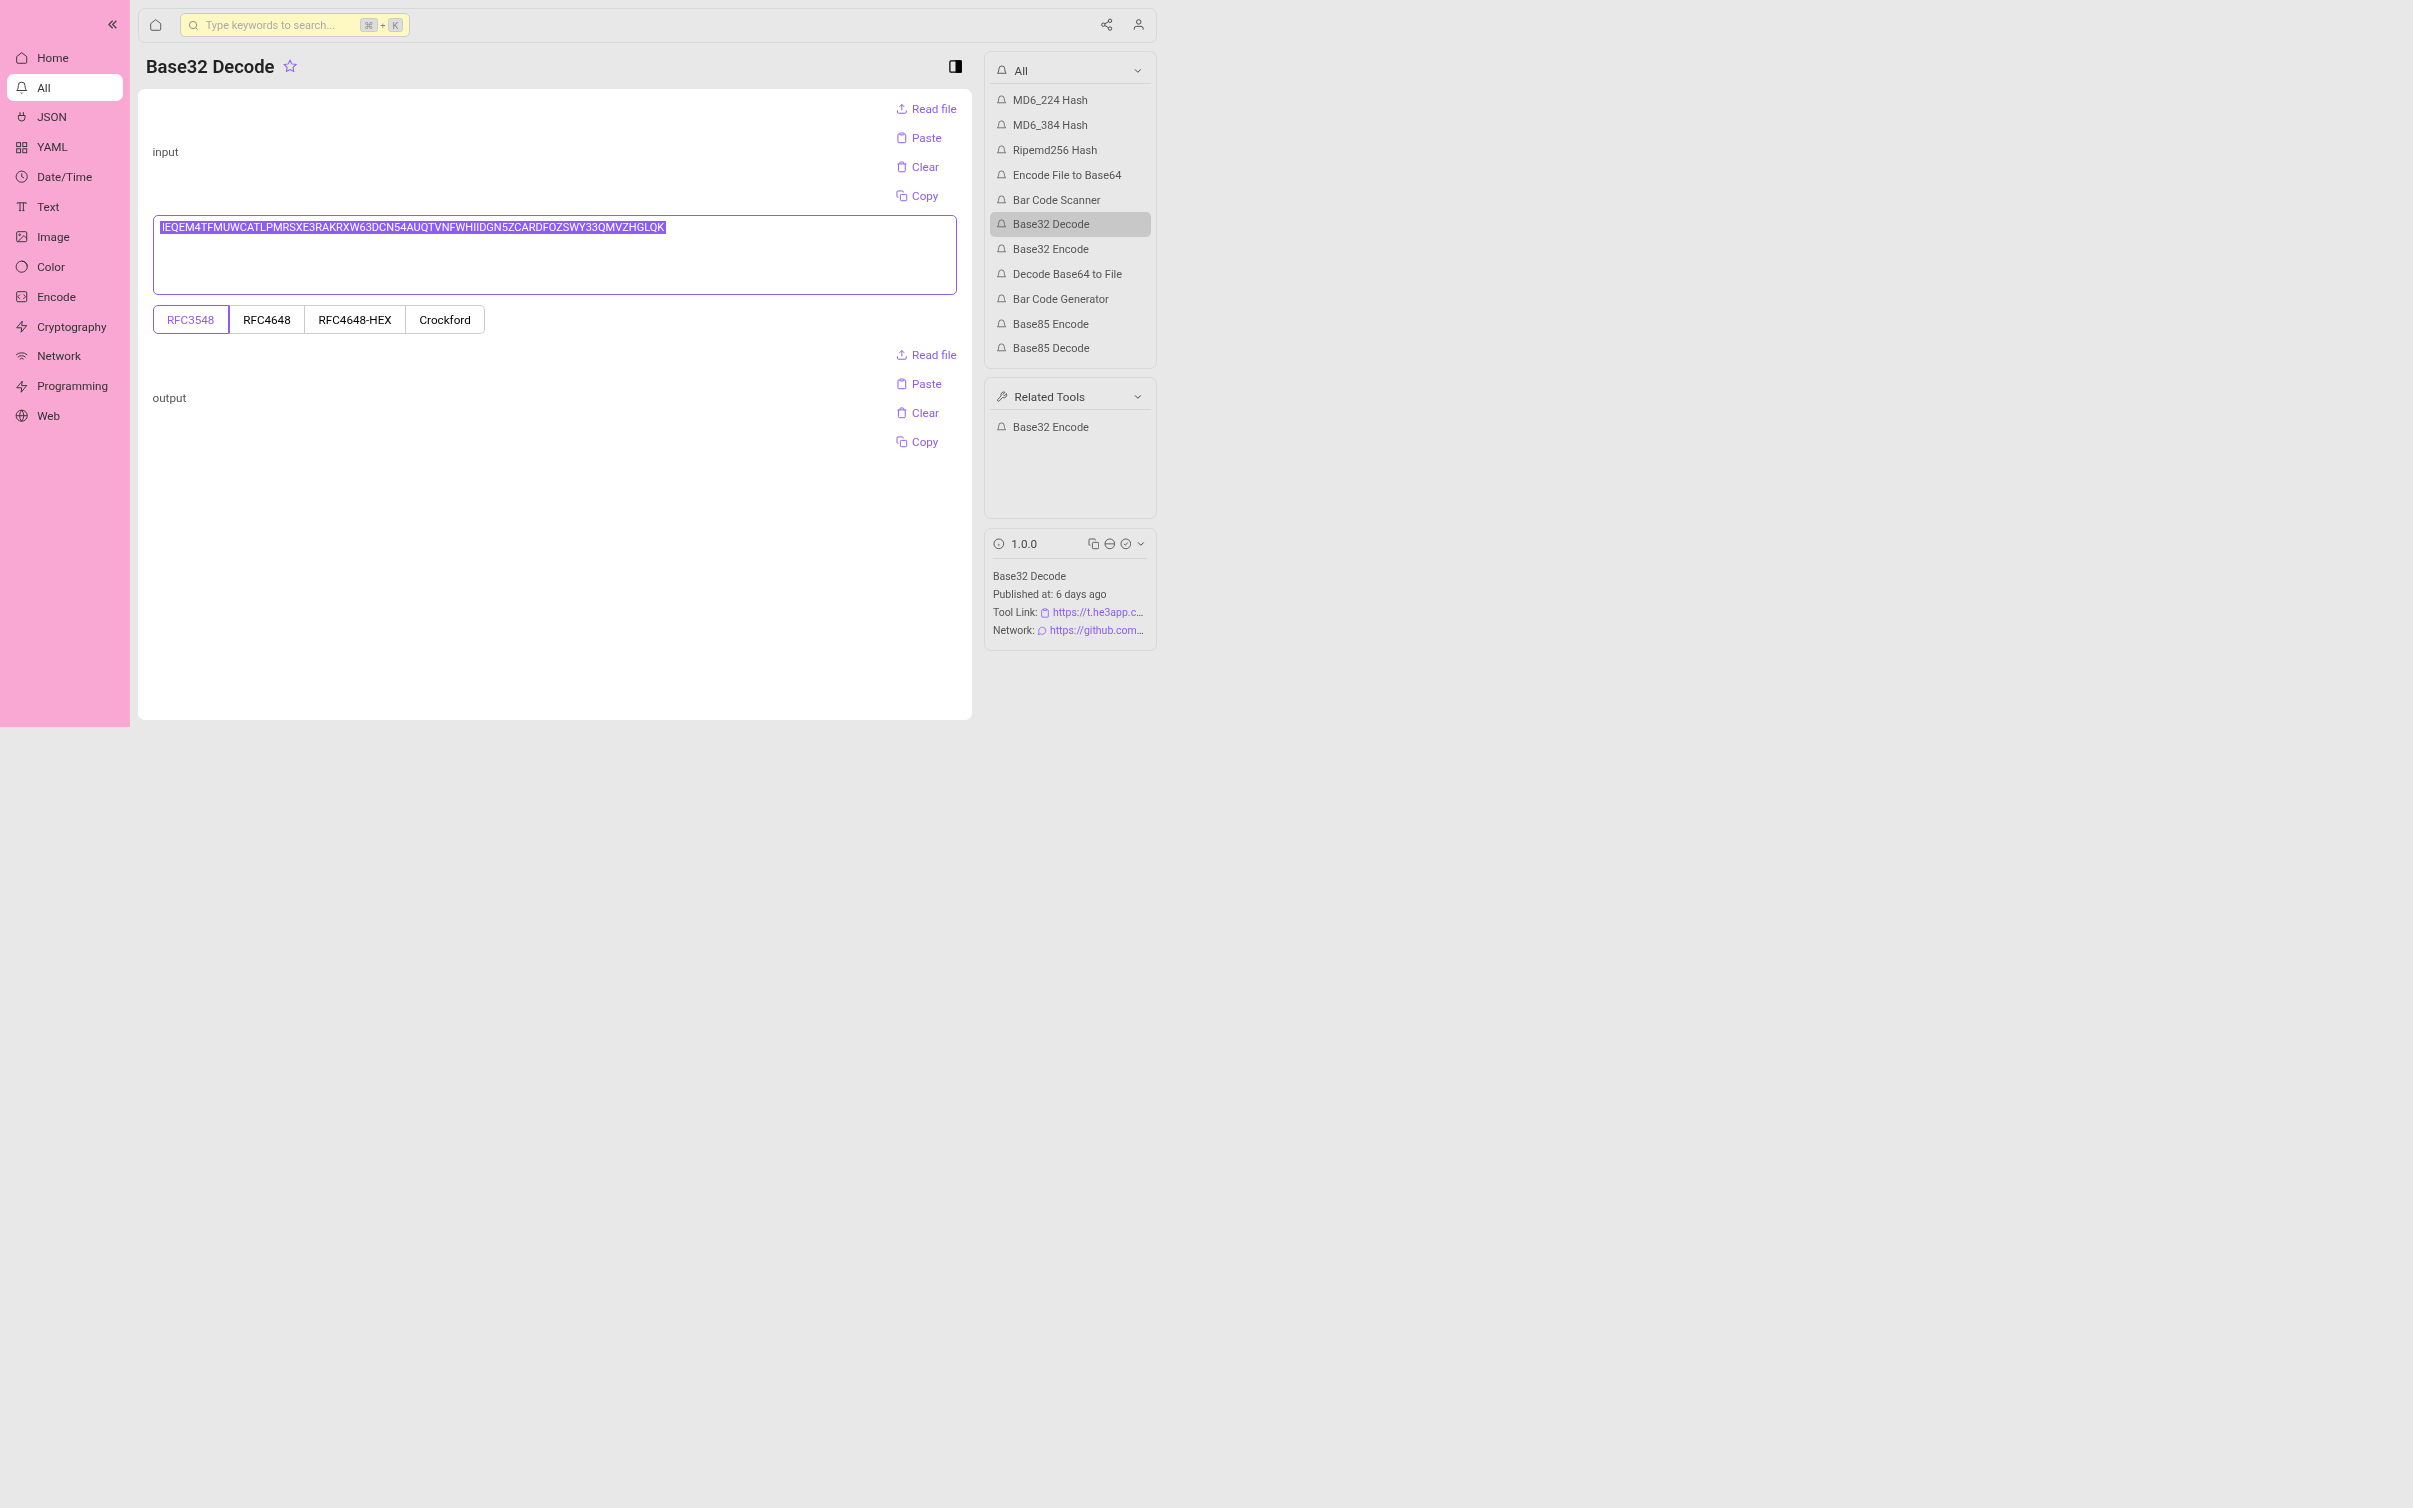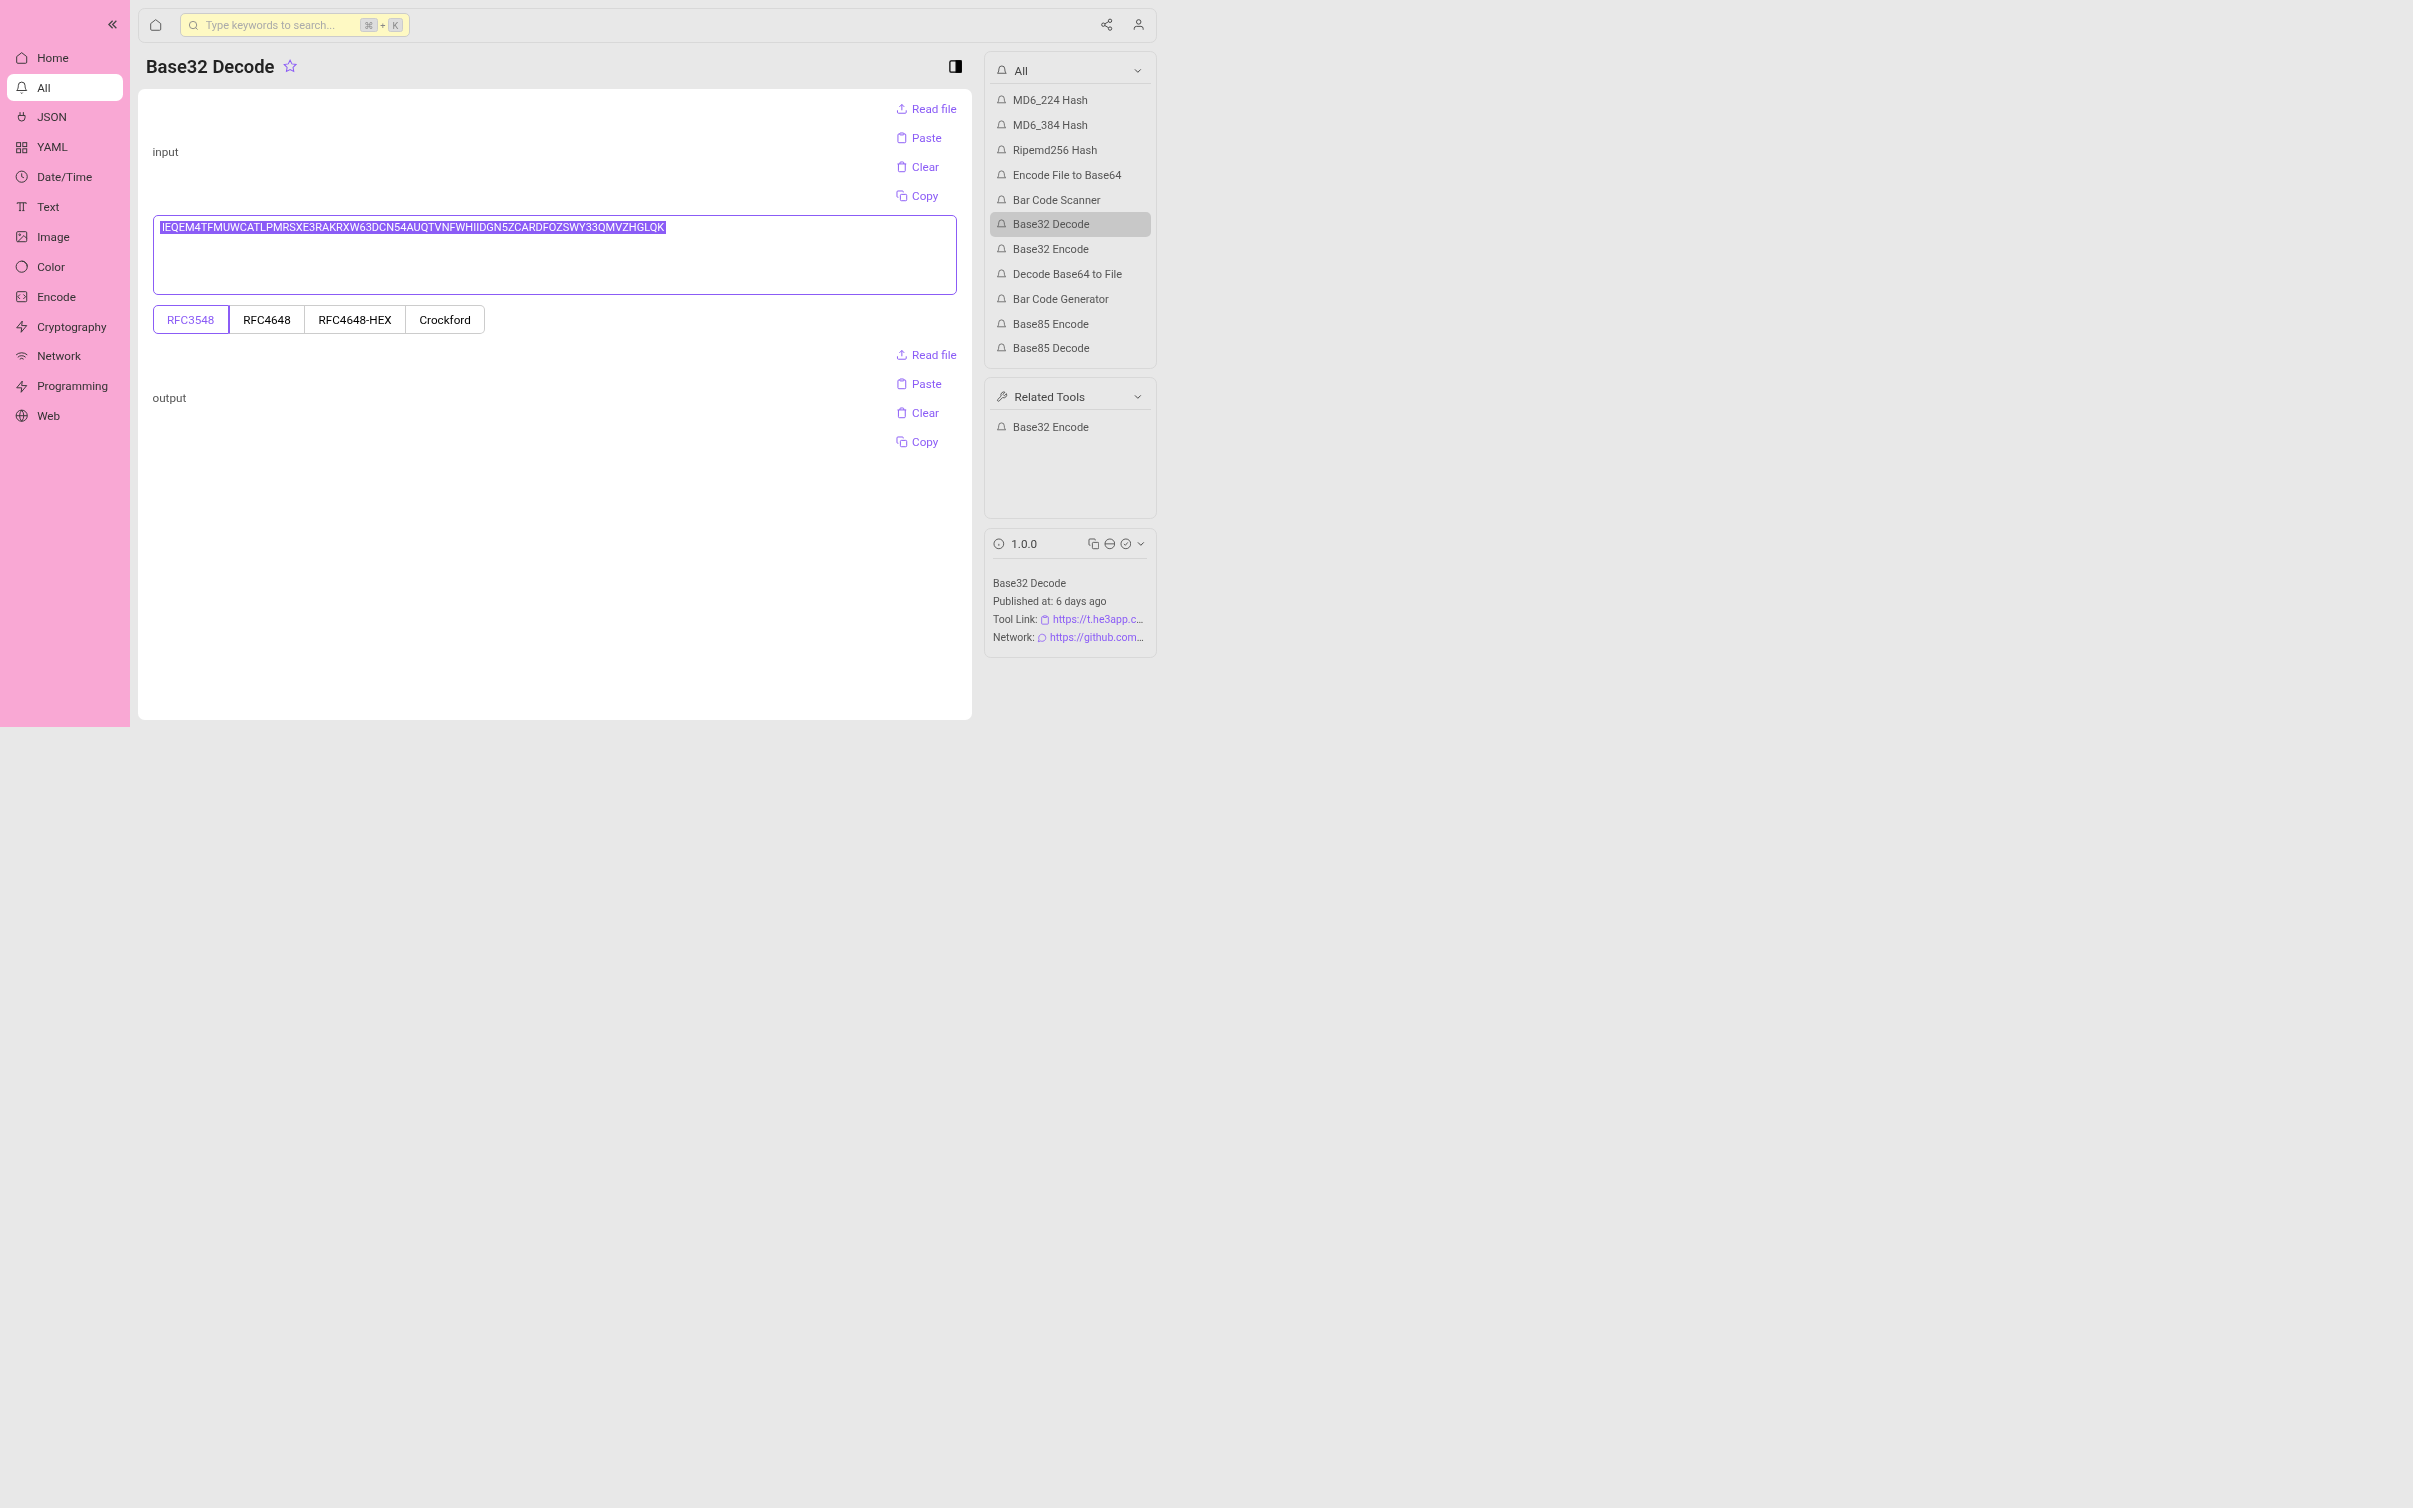--- a/index.html
+++ b/index.html
@@ -312,21 +312,21 @@
     }
     .info-box {
       padding: 8.4px;
     }
     .info-head {
       display: flex;
       align-items: center;
       gap: 6.7px;
       font-size: 11.7px;
       color: #444;
-      margin-bottom: 18px;
+      margin-bottom: 11px;
       border-bottom: 0.8px solid #d5d5d5;
       padding-bottom: 6.7px;
     }
     .info-head svg {
       width: 11.7px;
       height: 11.7px;
     }
     .info-head .mini-icons {
       margin-left: auto;
       display: flex;

